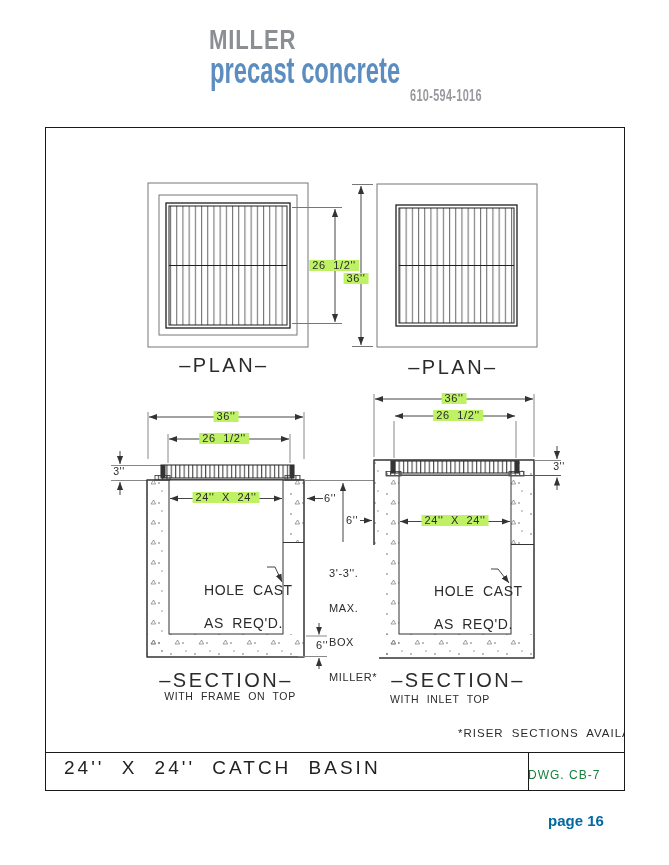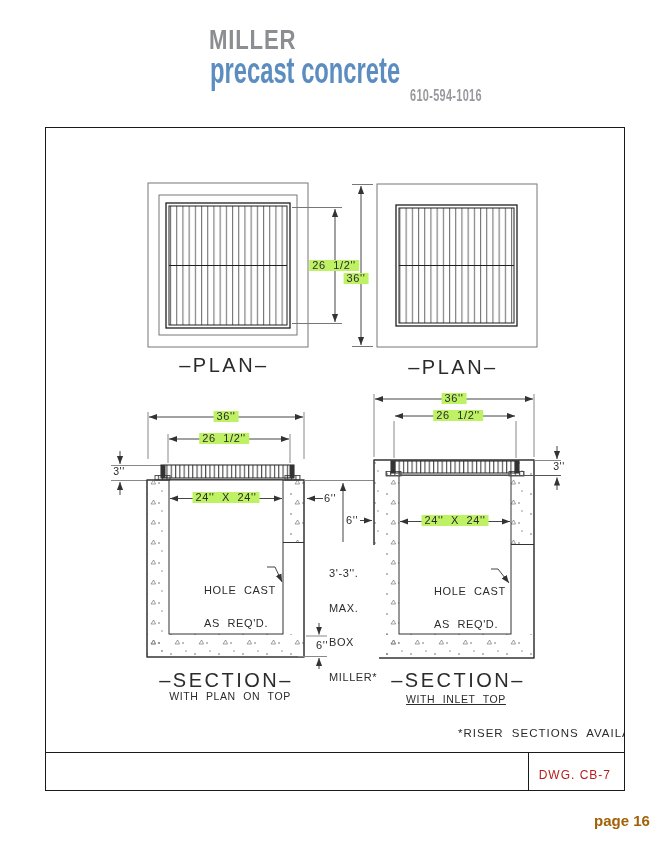--- a/index.html
+++ b/index.html
@@ -17,29 +17,29 @@
     border:1.5px solid #1a1a1a;box-sizing:border-box;overflow:hidden;}
   .frame svg{position:absolute;left:0;top:0;}
   
   .lbl{position:absolute;font-family:"Liberation Sans",sans-serif;font-size:11px;color:#2b2b2b;
     letter-spacing:.6px;word-spacing:4px;white-space:pre;line-height:1;}
   .ctr{transform:translateX(-50%);}
   .bg{background:#bef264;padding:0 3px;}
   .sm{font-size:10.5px;}
   .t15{font-size:20px;letter-spacing:2.5px;}
   .note{line-height:11.5px;}
-  .hole{line-height:11px;font-size:11px;}
+  .hole{line-height:11px;font-size:14px;}
   
   .tb-line{position:absolute;left:0;right:0;top:623.5px;border-top:1.5px solid #1a1a1a;}
   .tb-div{position:absolute;left:482px;top:623.5px;bottom:0;border-left:1.5px solid #1a1a1a;}
   .tb-title{position:absolute;left:18px;top:629px;font-size:19px;color:#222;
     letter-spacing:3px;word-spacing:9px;white-space:pre;}
-  .tb-dwg{position:absolute;left:482px;width:83px;top:640px;text-align:right;
-    font-size:12px;color:#b91c1c;letter-spacing:1px;white-space:pre;}
-  .page-label{position:absolute;left:594px;top:812px;font-size:15px;font-weight:bold;color:#a16207;}
+  .tb-dwg{position:absolute;left:482px;width:83px;top:640px;text-align:left;
+    font-size:12px;color:#15803d;letter-spacing:1px;white-space:pre;}
+  .page-label{position:absolute;left:548px;top:812px;font-size:15px;font-weight:bold;color:#0369a1;}
 </style>
 </head>
 <body>
 
 <div class="sheet">
 
   <div class="logo-brand">MILLER</div>
   <div class="logo-sub">precast concrete</div>
   <div class="logo-phone">610-594-1016</div>
 
@@ -189,34 +189,35 @@
       <div>MAX.</div>
       <div>BOX</div>
       <div>MILLER*</div>
     </div>
     <div class="lbl" style="left:270px;top:512px;">6''</div>
     <div class="lbl hole" style="left:158px;top:435px;">
       <div>HOLE CAST</div>
       <div>AS REQ'D.</div>
     </div>
     <div class="lbl ctr t15" style="left:180px;top:542px;">–SECTION–</div>
-    <div class="lbl ctr sm" style="left:184px;top:563px;">WITH PLAN ON TOP</div>
+    <div class="lbl ctr sm" style="left:184px;top:563px;">WITH FRAME ON TOP</div>
 
     <div class="lbl ctr bg" style="left:408px;top:265px;">36''</div>
     <div class="lbl ctr bg" style="left:412px;top:282px;">26 1/2''</div>
     <div class="lbl ctr sm" style="left:513px;top:333px;">3''</div>
     <div class="lbl ctr bg" style="left:409px;top:387px;">24'' X 24''</div>
     <div class="lbl hole" style="left:388px;top:436px;">
       <div>HOLE CAST</div>
       <div>AS REQ'D.</div>
     </div>
     <div class="lbl ctr t15" style="left:412px;top:542px;">–SECTION–</div>
-    <div class="lbl ctr sm" style="left:410px;top:566px;text-decoration:underline;">WITH INLET TOP</div>
+    <div class="lbl ctr sm" style="left:394px;top:566px;">WITH INLET TOP</div>
 
     <div class="lbl" style="left:412px;top:600px;font-size:11.5px;letter-spacing:1px;">*RISER SECTIONS AVAILABLE</div>
 
     <div class="tb-line"></div>
     <div class="tb-div"></div>
+    <div class="tb-title">24'' X 24'' CATCH BASIN</div>
     <div class="tb-dwg">DWG. CB-7</div>
   </div>
 
   <div class="page-label">page 16</div>
 </div>
 
 </body></html>

